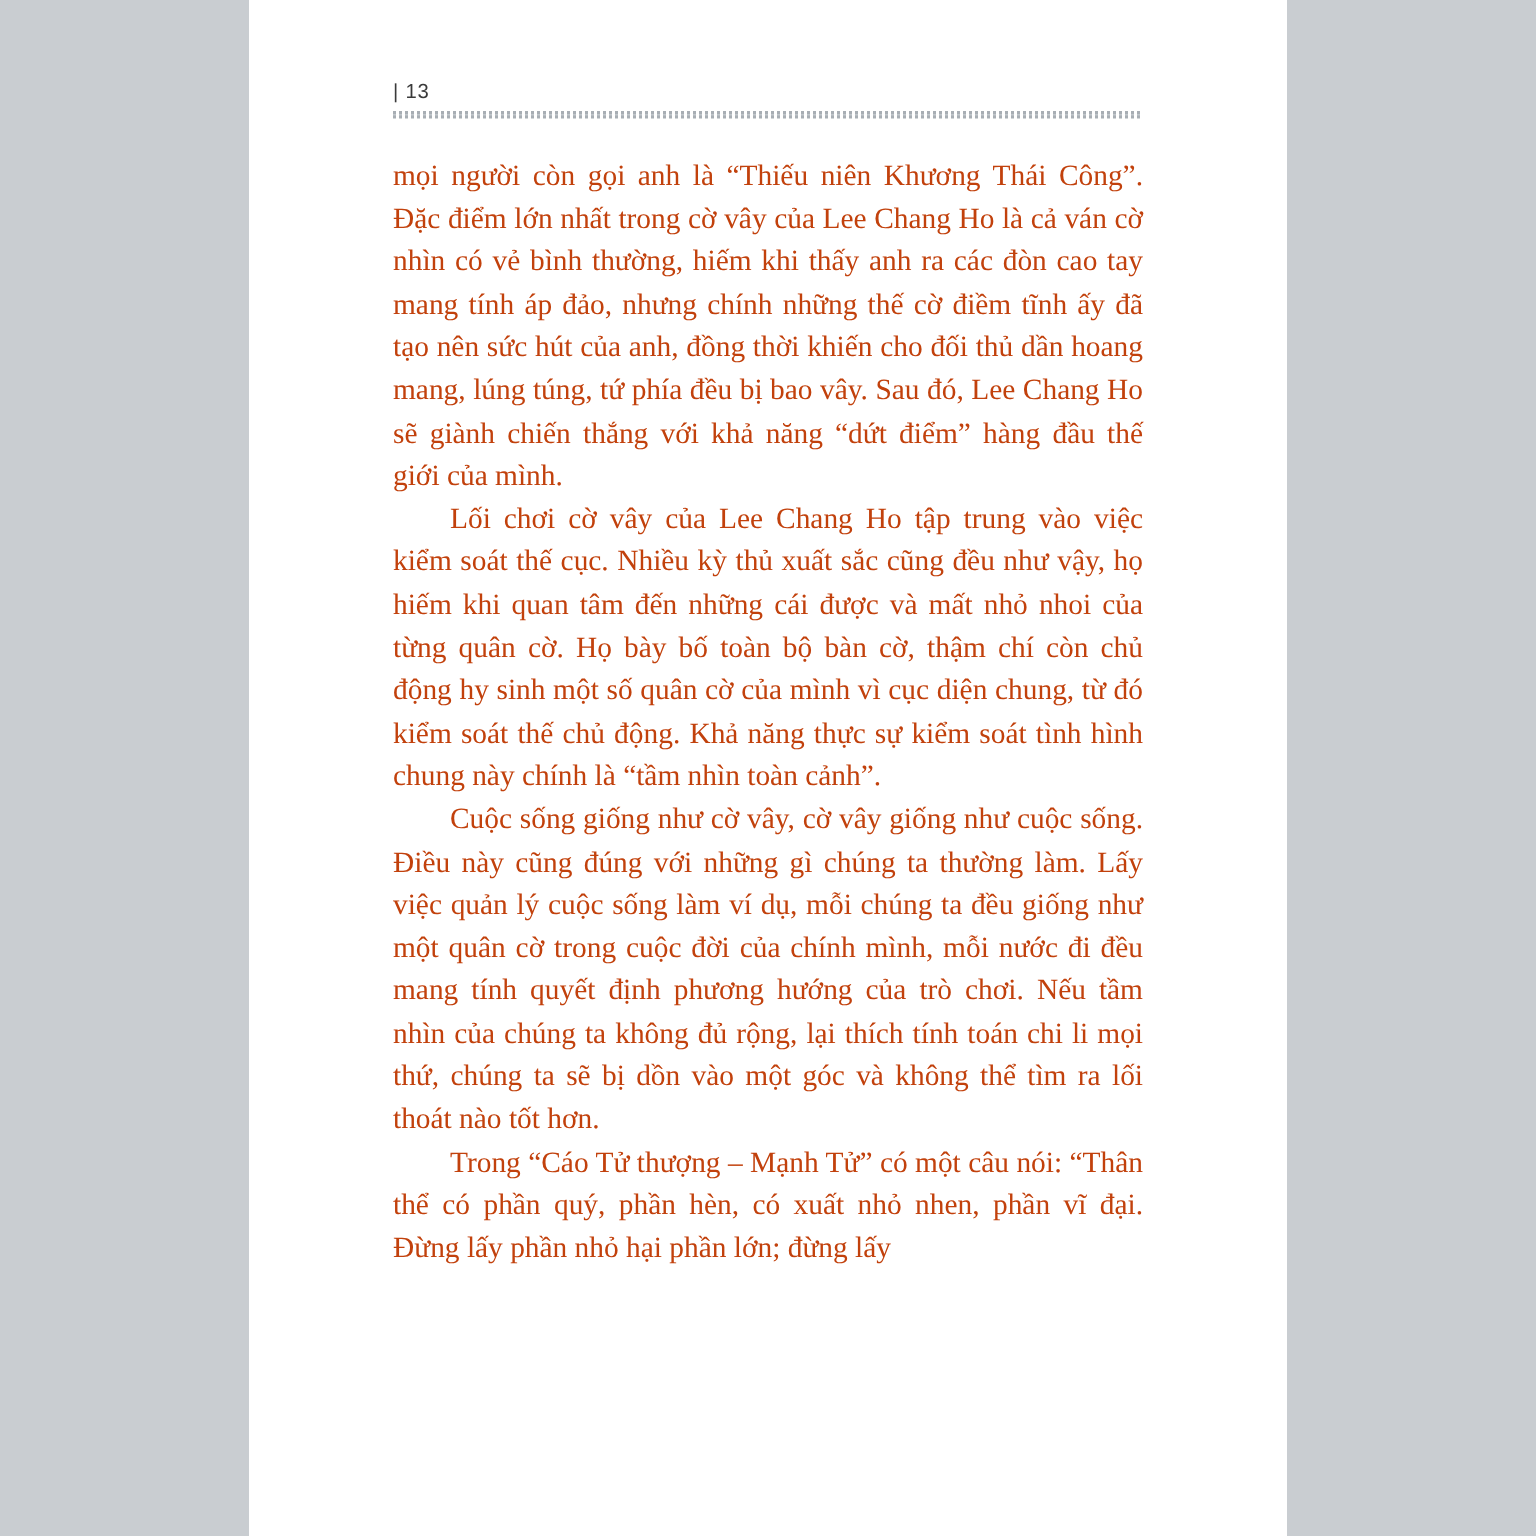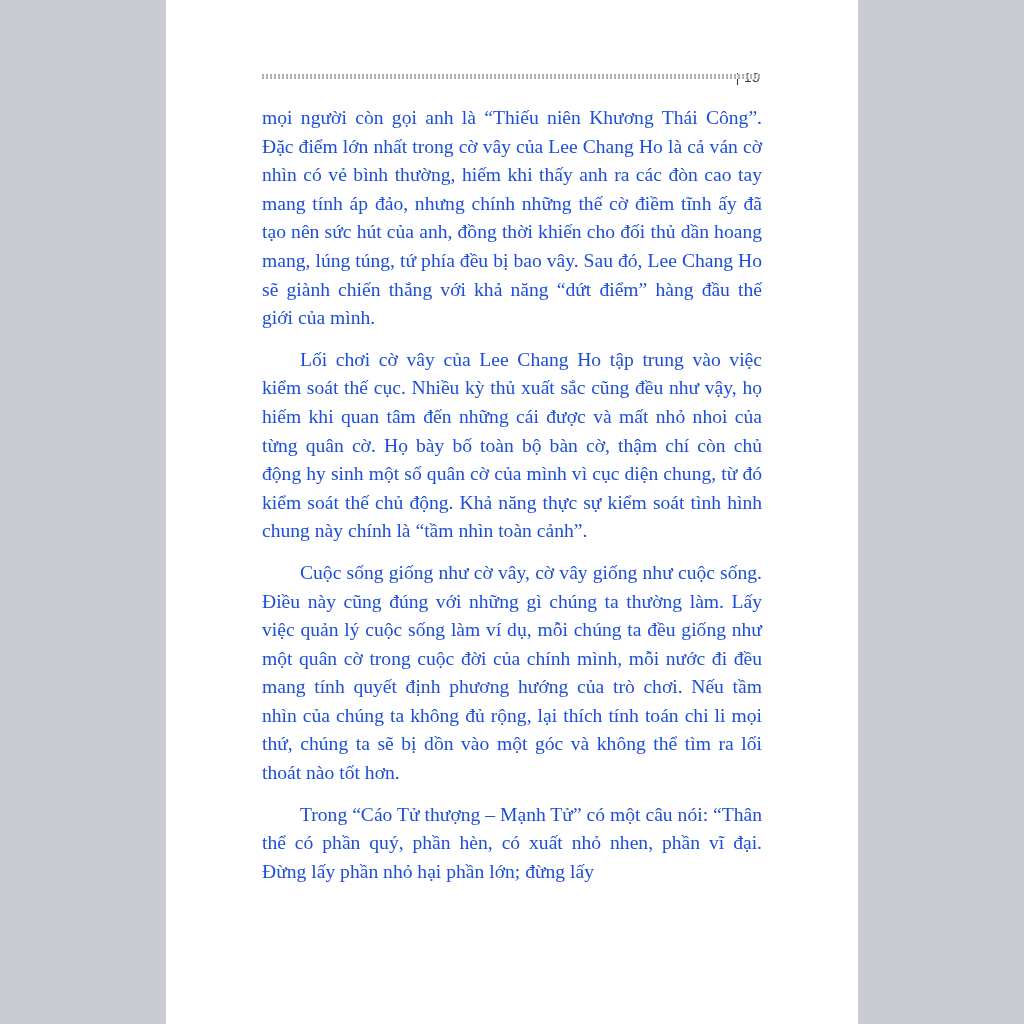--- a/index.html
+++ b/index.html
@@ -32,22 +32,20 @@
     left: 96px;
     top: 0;
     width: 500px;
     height: 1024px;
   }
   .header {
     position: absolute;
     left: 0;
     top: 52px;
     width: 500px;
-    text-align: right;
-    margin-top: 16px;
   }
   .folio {
     font-family: "Liberation Sans", sans-serif;
     font-size: 13.5px;
     color: #3a3a3a;
     letter-spacing: 0.5px;
     padding-right: 2px;
   }
   .rule {
     position: absolute;
@@ -78,28 +76,28 @@
     left: 0;
     top: 104px;
     width: 500px;
   }
   p {
     margin: 0;
     font-size: 19.6px;
     line-height: 28.6px;
     text-align: justify;
     text-justify: inter-word;
-    color: #1d4ed8;
+    color: #c2410c;
     hyphens: none;
   }
   p.indent {
     text-indent: 38px;
   }
   p + p {
-    margin-top: 13px;
+    margin-top: 0;
   }
 </style>
 </head>
 <body>
 
 <div class="viewer">
   <div class="page">
     <div class="page-inner">
 
       <div class="header">

